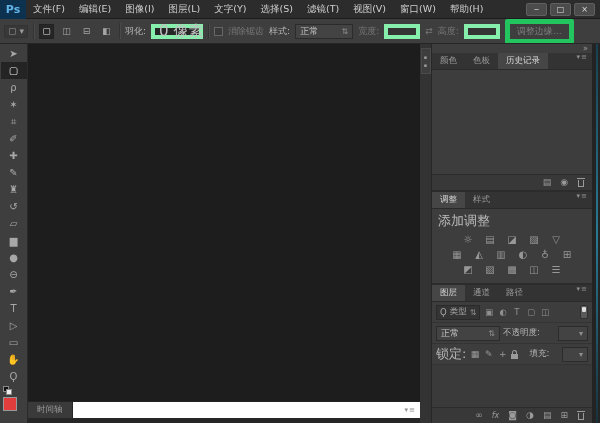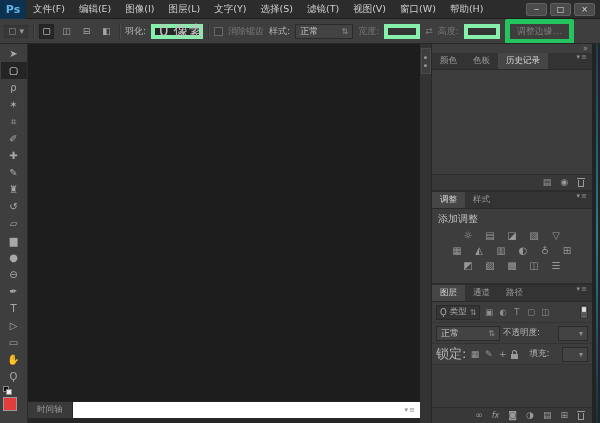--- a/index.html
+++ b/index.html
@@ -77,21 +77,21 @@
               justify-content:flex-end;align-items:center;gap:9px;padding:0 7px}
   .icn{color:#9a9a9a;font-size:9px;line-height:1}
   .trash{width:8px;height:9px;position:relative}
   .trash::before{content:"";position:absolute;top:2px;left:1px;right:1px;bottom:0;border:1px solid #9a9a9a;border-top:none}
   .trash::after{content:"";position:absolute;top:0;left:0;right:0;height:1px;background:#9a9a9a}
 
   
   .history-body{height:105px}
 
   
-  .adj-header{font-size:10px;color:#bcbcbc;padding:3px 6px 1px}
+  .adj-header{font-size:13px;color:#bcbcbc;padding:3px 6px 1px}
   .adj-row{display:flex;justify-content:center;gap:7px;margin:2px 0}
   .adj{width:15px;height:13px;display:flex;align-items:center;justify-content:center;color:#989898;font-size:10px}
 
   
   .lp-row{height:21px;display:flex;align-items:center;gap:3px;padding:0 4px;border-bottom:1px solid #343434;background:#3d3d3d}
   .filter-dd{background:#343434;border:1px solid #2a2a2a;height:15px;display:flex;align-items:center;
              gap:3px;padding:0 3px;font-size:8.5px;color:#a8a8a8}
   .f-icn{width:11px;text-align:center;color:#8f8f8f;font-size:8.5px}
   .toggle{margin-left:auto;width:8px;height:14px;background:#5a5a5a;border:1px solid #303030;border-radius:2px;position:relative}
   .toggle::after{content:"";position:absolute;left:1px;top:1px;width:4px;height:5px;background:#ddd;border-radius:1px}

